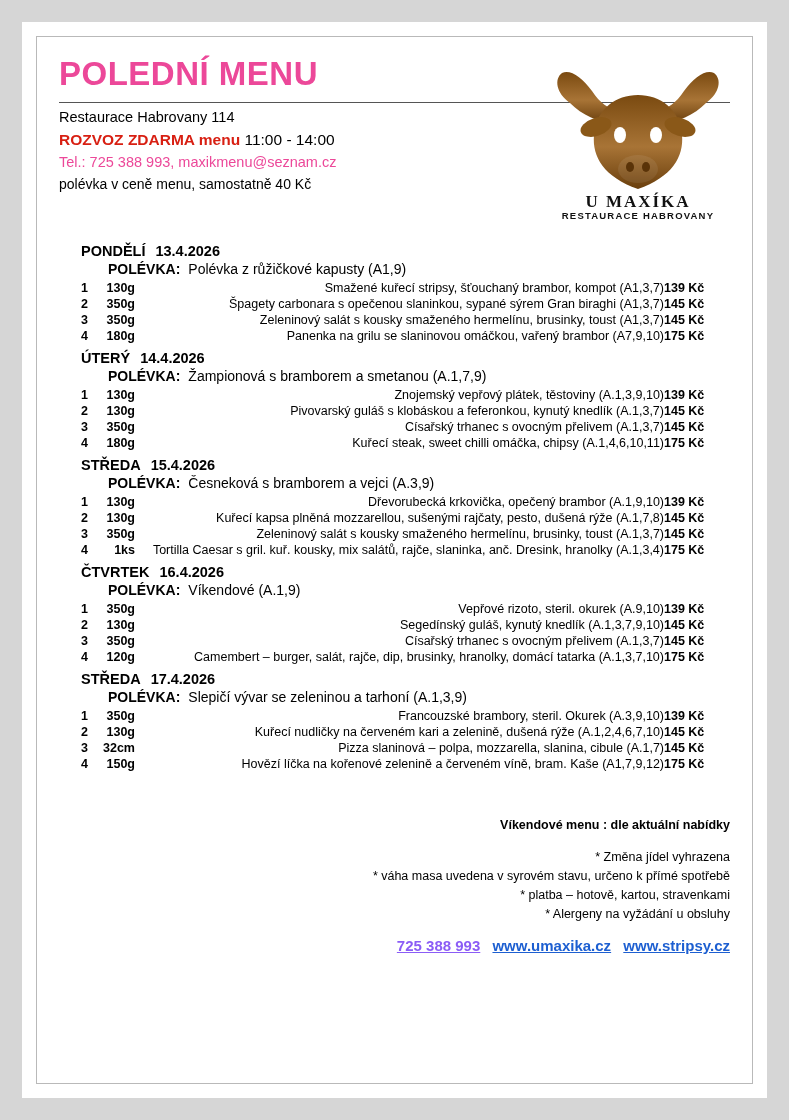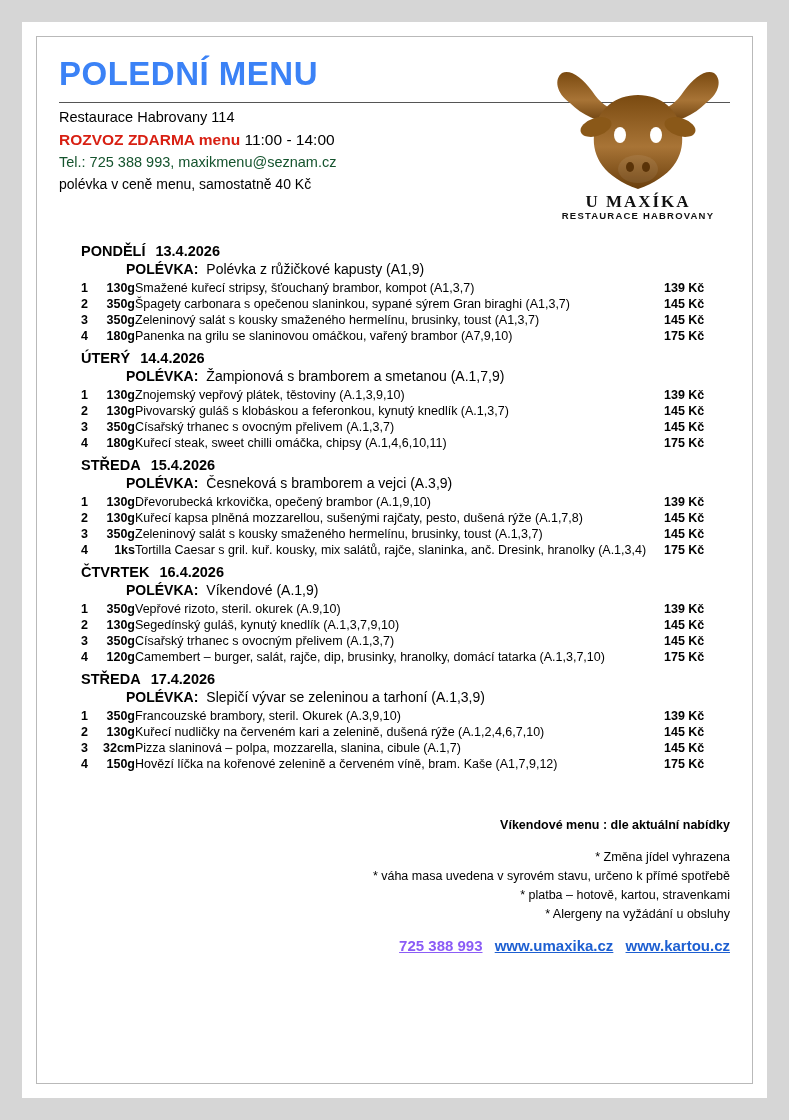--- a/index.html
+++ b/index.html
@@ -38,21 +38,21 @@
   }
   
   .header {
     position: relative;
     min-height: 172px;
   }
   .title {
     font-size: 33px;
     font-weight: bold;
     letter-spacing: 0.5px;
-    color: #3b82f6;
+    color: #ec4899;
     margin: 4px 0 10px 0;
     line-height: 1.05;
   }
   .rule {
     border: none;
     border-top: 1px solid #555;
     margin: 0 0 6px 0;
     width: 100%;
   }
   .subline {
@@ -67,21 +67,21 @@
   .rozvoz .red {
     color: #d81f12;
     font-weight: bold;
   }
   .rozvoz .time {
     color: #000;
     font-weight: normal;
   }
   .contact {
     font-size: 14.5px;
-    color: #14532d;
+    color: #ec4899;
     margin: 2px 0 6px 0;
   }
   .polevka-note {
     font-size: 14px;
     color: #000;
     margin: 3px 0 0 0;
   }
   
   .logo {
     position: absolute;
@@ -100,21 +100,21 @@
   .day-name {
     font-size: 14.5px;
     font-weight: bold;
     margin: 6px 0 2px 0;
     color: #000;
   }
   .day-name .date { margin-left: 10px; }
   .soup {
     font-size: 14px;
     font-weight: bold;
-    margin: 1px 0 3px 28px;
+    margin: 1px 0 3px 10px;
     color: #000;
     padding-left: 17px;
   }
   .soup .soup-text {
     font-weight: normal;
     margin-left: 8px;
   }
   table.items {
     width: 100%;
     border-collapse: collapse;
@@ -132,21 +132,21 @@
     text-align: left;
     padding-left: 10px;
   }
   td.weight {
     width: 38px;
     font-weight: bold;
     text-align: right;
     padding-right: 6px;
     white-space: nowrap;
   }
-  td.desc { padding-left: 2px; }
+  td.desc { padding-left: 2px; text-align: right; }
   td.price {
     width: 60px;
     text-align: left;
     font-weight: bold;
     font-size: 12.5px;
     white-space: nowrap;
   }
   
   .footer {
     margin-top: 46px;
@@ -414,19 +414,19 @@
 
       <div class="footer">
         <div class="weekend">Víkendové menu : dle aktuální nabídky</div>
         <div class="note">*  Změna jídel vyhrazena</div>
         <div class="note">*  váha masa uvedena v syrovém stavu, určeno k přímé spotřebě</div>
         <div class="note">*  platba – hotově, kartou, stravenkami</div>
         <div class="note">* Alergeny na vyžádání u obsluhy</div>
         <div class="phoneline">
           <span class="tel">725 388 993</span>
           <a href="#">www.umaxika.cz</a>
-          <a href="#">www.kartou.cz</a>
+          <a href="#">www.stripsy.cz</a>
         </div>
       </div>
 
     </div>
   </div>
 </div>
 
 </body></html>

